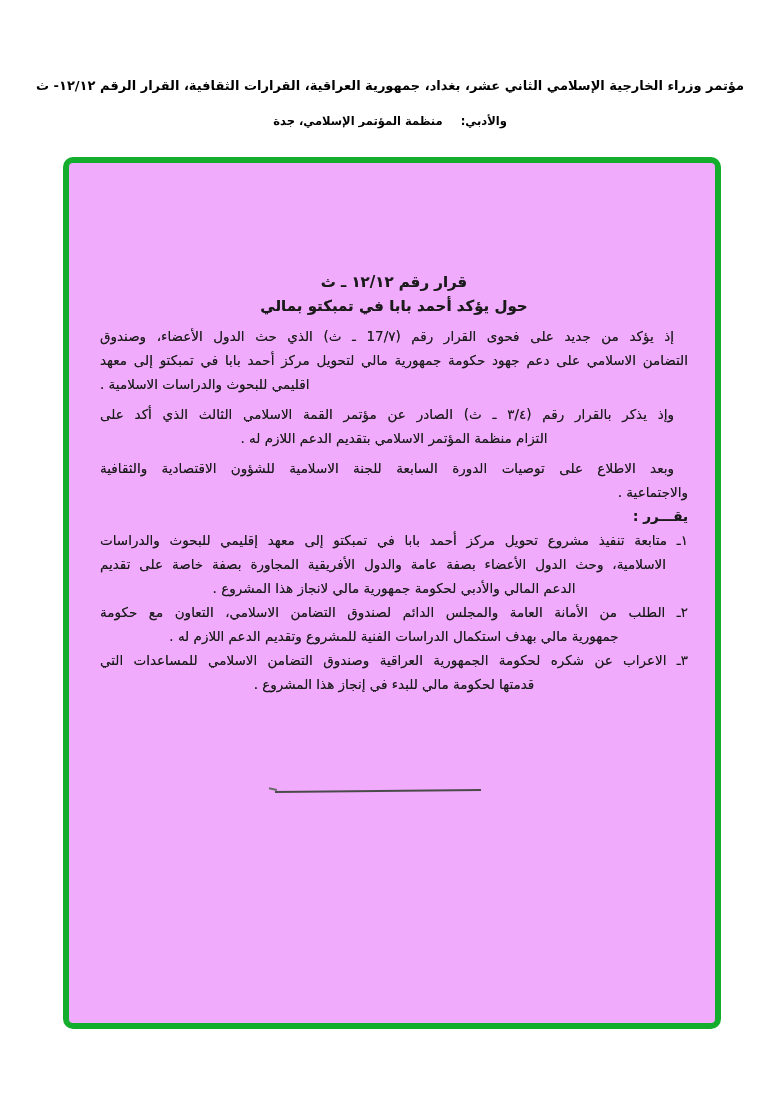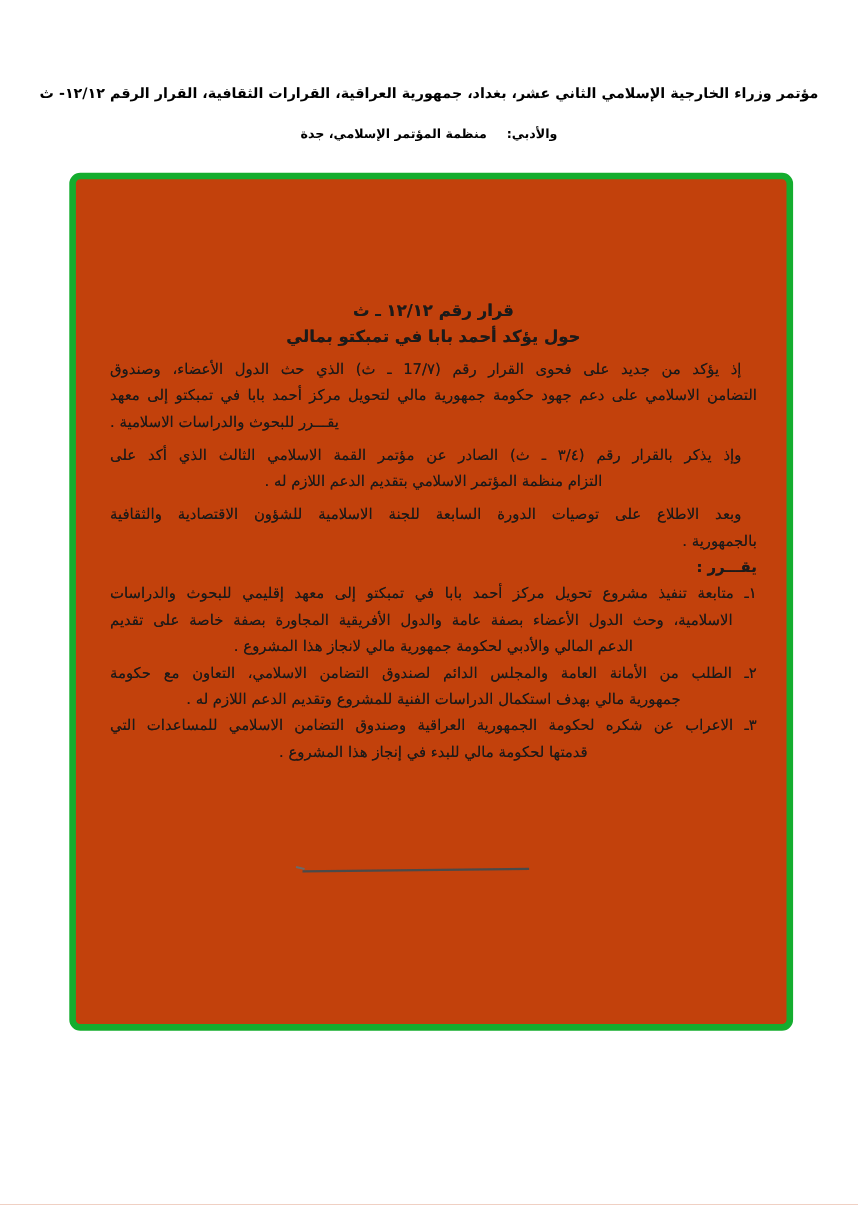--- a/index.html
+++ b/index.html
@@ -20,25 +20,25 @@
   }
   .hdr2{
     position:absolute;top:114px;left:30px;right:30px;
     direction:rtl;text-align:center;
     font-size:11.5px;font-weight:bold;color:#000;
   }
   .hdr2 .src-label{margin-left:14px;}
   
   .frame{
     position:absolute;left:63px;top:157px;
-    width:658px;height:780px;
+    width:658px;height:872px;
     box-sizing:border-box;
     border:6px solid #14ad2e;
     border-radius:10px;
-    background:#c2410c;
+    background:#f0abfc;
   }
   
   .doc{
     position:absolute;top:107px;left:31px;right:27px;
     direction:rtl;
     font-size:13.5px;line-height:24px;
     color:#1b1b1b;
     text-shadow:0 0 0.4px rgba(0,0,0,0.55);
   }
   .title{ text-align:center;font-size:15px;font-weight:600; }
@@ -79,31 +79,31 @@
   <div class="frame">
     <div class="doc">
 
       <div class="title">قرار رقم ١٢/١٢ ـ ث</div>
       <div class="title">حول يؤكد أحمد بابا في تمبكتو بمالي</div>
 
 
       <div class="para">
         <div class="ln ln-indent">إذ يؤكد من جديد على فحوى القرار رقم (17/٧ ـ ث) الذي حث الدول الأعضاء، وصندوق</div>
         <div class="ln">التضامن الاسلامي على دعم جهود حكومة جمهورية مالي لتحويل مركز أحمد بابا في تمبكتو إلى معهد</div>
-        <div class="ln last-left">يقـــرر للبحوث والدراسات الاسلامية .</div>
+        <div class="ln last-left">اقليمي للبحوث والدراسات الاسلامية .</div>
       </div>
 
       <div class="para">
         <div class="ln ln-indent">وإذ يذكر بالقرار رقم (٣/٤ ـ ث) الصادر عن مؤتمر القمة الاسلامي الثالث الذي أكد على</div>
         <div class="ln last-center">التزام منظمة المؤتمر الاسلامي بتقديم الدعم اللازم له .</div>
       </div>
 
       <div class="para">
         <div class="ln ln-indent">وبعد الاطلاع على توصيات الدورة السابعة للجنة الاسلامية للشؤون الاقتصادية والثقافية</div>
-        <div class="ln last-right-pad">بالجمهورية .</div>
+        <div class="ln last-right-pad">والاجتماعية .</div>
       </div>
 
       <div class="decree">يقـــرر :</div>
 
       <div class="item">
         <div class="ln">١ـ متابعة تنفيذ مشروع تحويل مركز أحمد بابا في تمبكتو إلى معهد إقليمي للبحوث والدراسات</div>
         <div class="ln ln-cont-li">الاسلامية، وحث الدول الأعضاء بصفة عامة والدول الأفريقية المجاورة بصفة خاصة على تقديم</div>
         <div class="ln last-center">الدعم المالي والأدبي لحكومة جمهورية مالي لانجاز هذا المشروع .</div>
       </div>
 

